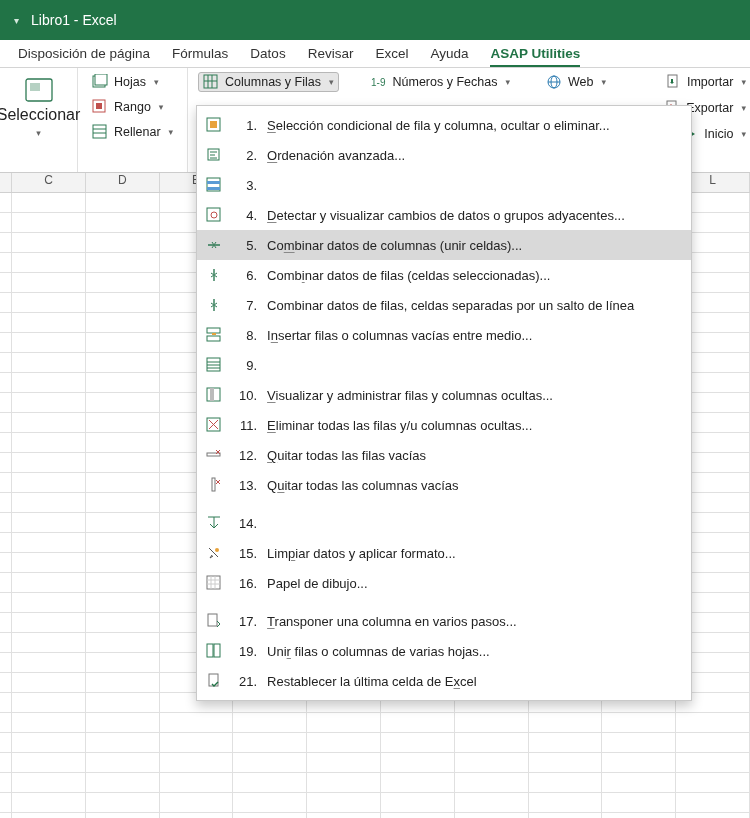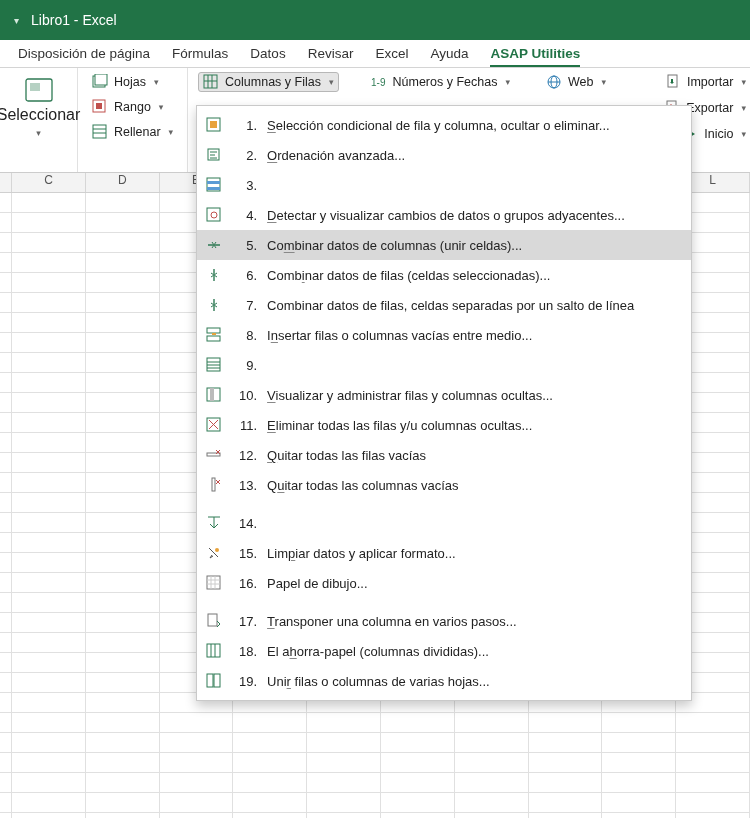--- a/index.html
+++ b/index.html
@@ -325,37 +325,36 @@
                 <rect x="2" y="1" width="9" height="12" fill="none" stroke="#777"></rect>
                 <path d="M11 8 l3 3 l-3 3" fill="none" stroke="#2f7a54"></path>
               </svg>
             </span>
             <span class="num">17.</span>
             <span class="txt"><span class="und">T</span>ransponer una columna en varios pasos...</span>
           </div>
           <div class="mi">
             <span class="mico">
               <svg width="16" height="16">
-                <rect x="1" y="1" width="13" height="13" fill="none" stroke="#2f7a54"></rect>
-                <line x1="5" y1="1" x2="5" y2="14" stroke="#2f7a54"></line>
-                <line x1="9" y1="1" x2="9" y2="14" stroke="#2f7a54"></line>
-              </svg>
-            </span>
-            <span class="num">18.</span>
-            <span class="txt">El a<span class="und">h</span>orra-papel (columnas divididas)...</span>
-          </div>
-          <div class="mi">
-            <span class="mico">
-              <svg width="16" height="16">
                 <rect x="1" y="1" width="6" height="13" fill="none" stroke="#2f7a54"></rect>
                 <rect x="8" y="1" width="6" height="13" fill="none" stroke="#2f7a54"></rect>
               </svg>
             </span>
             <span class="num">19.</span>
             <span class="txt">Uni<span class="und">r</span> filas o columnas de varias hojas...</span>
+          </div>
+          <div class="mi">
+            <span class="mico">
+              <svg width="16" height="16">
+                <rect x="3" y="1" width="9" height="12" fill="none" stroke="#777"></rect>
+                <path d="M6 11 l2 2 l4 -4" fill="none" stroke="#217346" stroke-width="1.4"></path>
+              </svg>
+            </span>
+            <span class="num">21.</span>
+            <span class="txt">Restablecer la última celda de E<span class="und">x</span>cel</span>
           </div>
         </div>
     </div>
     <div class="ribbon-row" style="margin-top:6px; justify-content:flex-end;">
       <div class="lbl">
           <span class="ico">
             <svg width="16" height="16">
               <rect x="3" y="1" width="9" height="12" fill="none" stroke="#777"></rect>
               <path d="M7 4 l-2 2 h1 v3 h2 v-3 h1 z" fill="#c0504d"></path>
             </svg>

